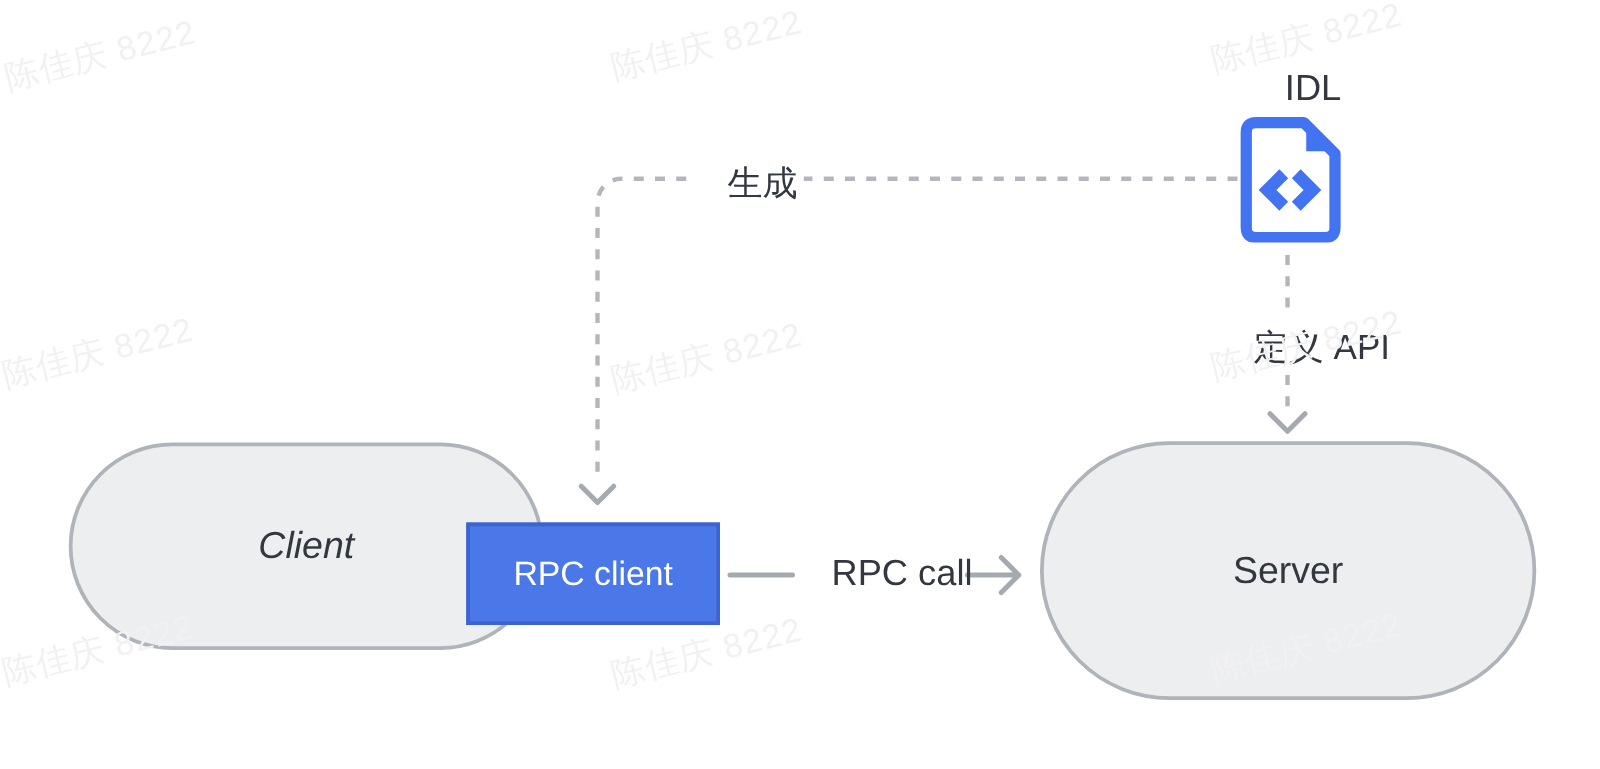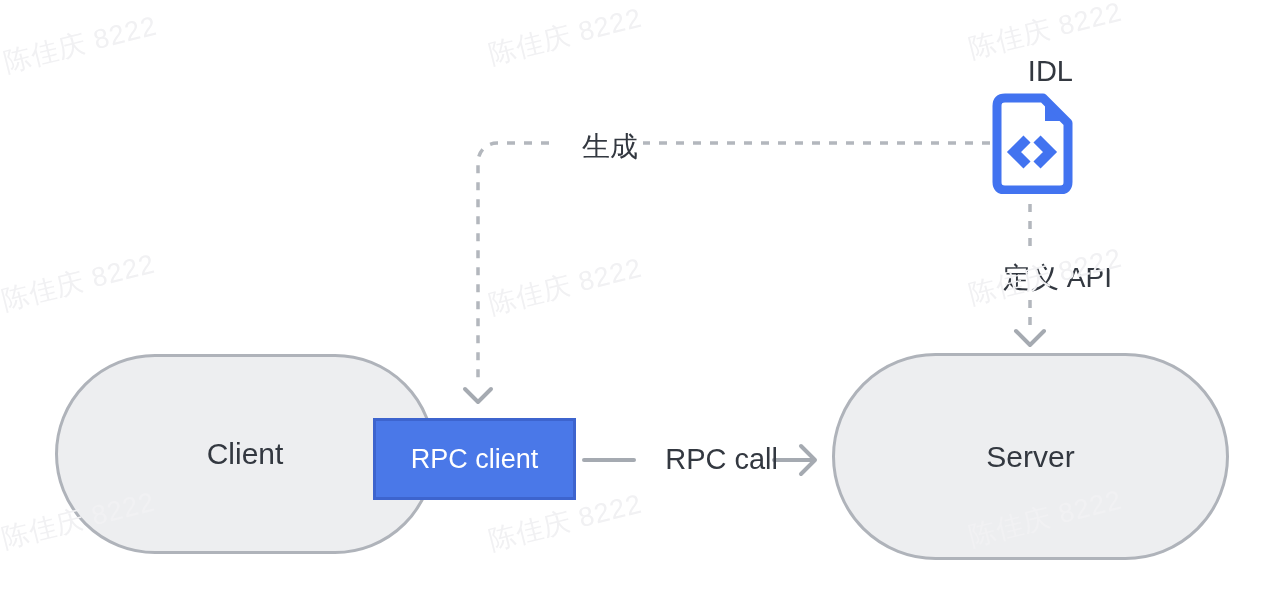--- a/index.html
+++ b/index.html
@@ -55,21 +55,21 @@
     z-index: 1;
     background: var(--shape-fill);
     border: 3px solid var(--shape-border);
     border-radius: 110px;
     display: flex;
     align-items: center;
     justify-content: center;
     font-size: 30px;
     color: var(--text-dark);
   }
-  .client-node { left: 55px; top: 354px; width: 380px; height: 200px; }
+  .client-node { left: 55px; top: 354px; width: 380px; height: 166px; font-style: italic; }
   .server-node { left: 832px; top: 353px; width: 397px; height: 207px; }
 
   .rpc-client-node {
     position: absolute;
     z-index: 2;
     left: 373px; top: 418px; width: 203px; height: 82px;
     background: var(--box-blue);
     border: 3px solid var(--box-blue-border);
     display: flex;
     align-items: center;

